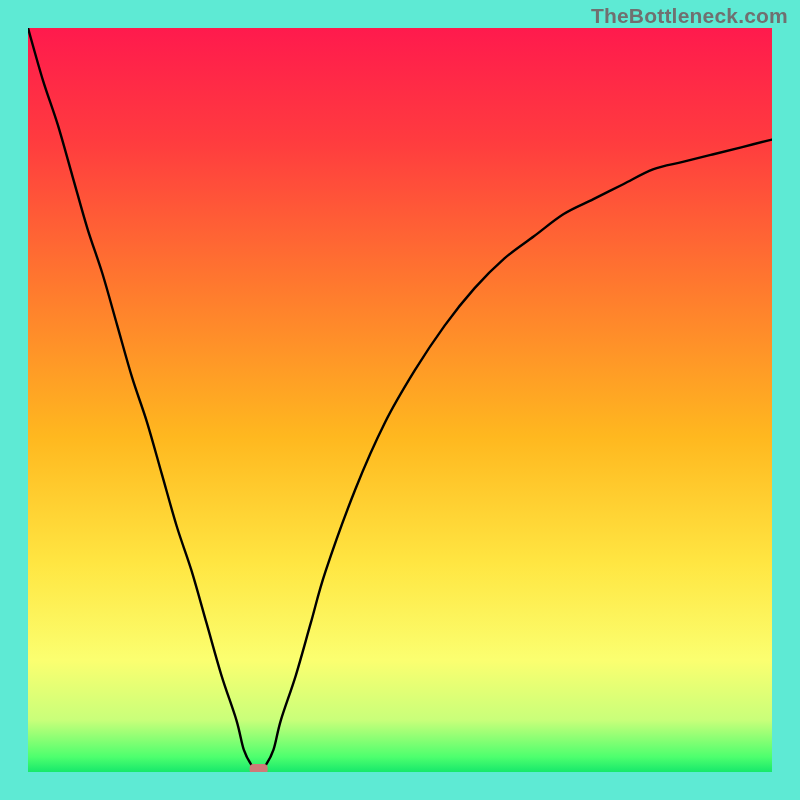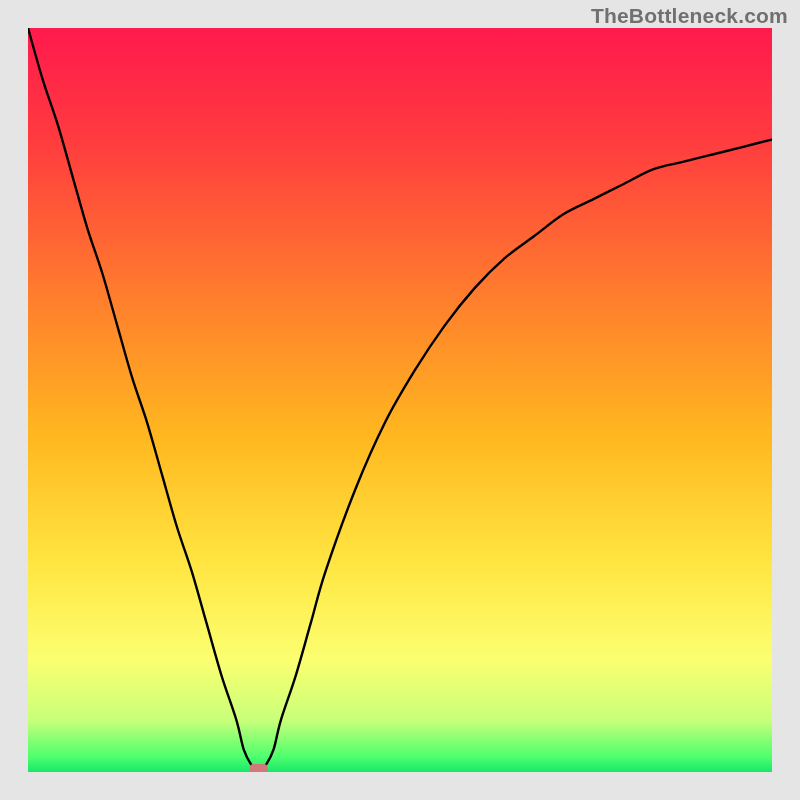--- a/index.html
+++ b/index.html
@@ -10,21 +10,21 @@
     background: #000;
     overflow: hidden;
     font-family: Arial, Helvetica, sans-serif;
   }
   .frame {
     position: absolute;
     top: 0;
     left: 0;
     width: 800px;
     height: 800px;
-    background: #e5e5e5;
+    background: #5eead4;
   }
   .plot {
     position: absolute;
     
     top: 28px;
     left: 28px;
     width: 744px;
     height: 744px;
   }
   .watermark {

